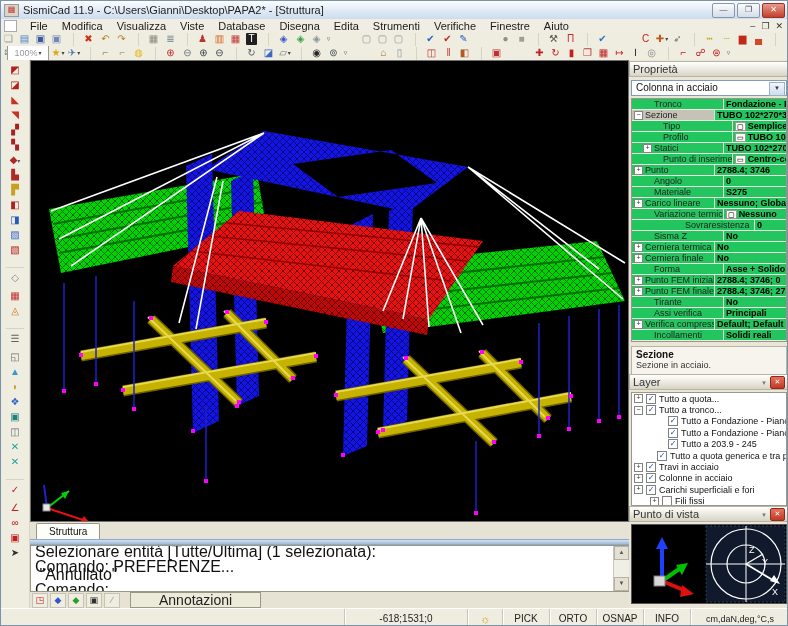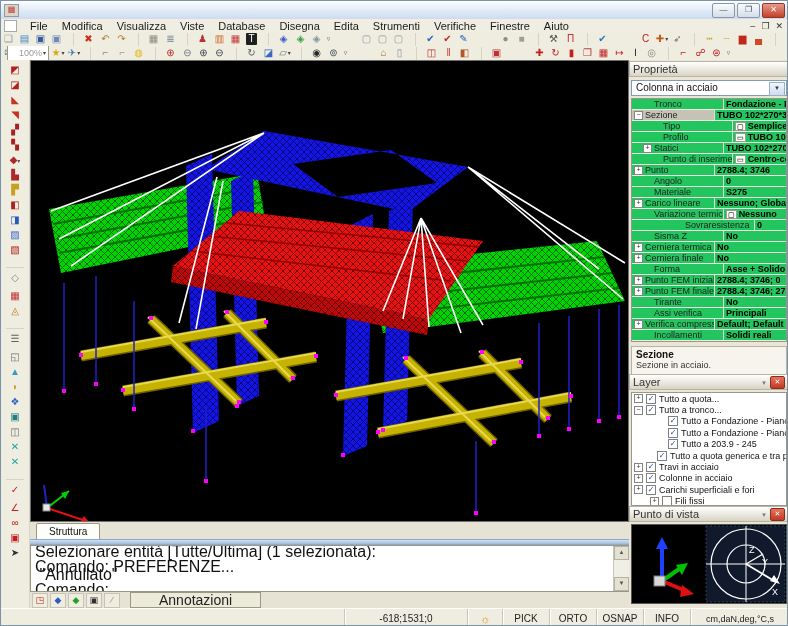--- a/index.html
+++ b/index.html
@@ -25,21 +25,21 @@
   .tbrow{position:absolute;left:0;width:788px;height:14px;background:#efede0;display:flex;
     align-items:center;overflow:hidden;border-bottom:1px solid #e0ddcf;}
   #tb1{top:31px;} #tb2{top:45px;}
   .ticon{display:inline-flex;align-items:center;justify-content:center;width:16px;height:13px;
     font-size:10px;line-height:12px;flex:0 0 auto;}
   .ticon .tg{font-style:normal;} .ticon .dd{font-style:normal;font-size:6px;color:#444;margin-left:1px;}
   .ticon.sp{margin-left:8px;border-left:1px solid #d6d3c4;padding-left:6px;width:18px;}
   .ticon.gap{margin-left:26px;}
   .ticon.dark .tg{background:#202020;padding:0 2px;border-radius:1px;}
   .ticon.combo{width:42px;background:#fff;border:1px solid #9a9a8c;font-size:9px;color:#888;
-    justify-content:flex-end;padding:0 2px;margin-left:4px;}
+    justify-content:center;padding:0 2px;margin-left:4px;}
   .ticon.mini{width:8px;font-size:7px;color:#666;}
   
   .leftbar{position:absolute;left:0;top:59px;width:29px;height:548px;background:#efede0;
     border-right:1px solid #d8d5c6;display:flex;flex-direction:column;align-items:center;padding-top:3px;box-sizing:border-box;}
   .lt{width:18px;height:15px;font-size:10px;line-height:14px;text-align:center;flex:0 0 auto;}
   .lt.grp{margin-top:9px;border-top:1px solid #d6d3c4;padding-top:3px;height:18px;}
   
   .viewport{position:absolute;left:29px;top:59px;width:599px;height:462px;background:#000;
     border:1px solid #6f6f6f;box-sizing:border-box;}
   .vtabrow{position:absolute;left:29px;top:521px;width:599px;height:17px;background:#e6e3d4;
@@ -109,20 +109,21 @@
   .pdv-black{position:absolute;left:2px;top:463px;width:156px;height:80px;background:#000;border:1px solid #555;box-sizing:border-box;}
   
   [data-interactable]{cursor:default;}
   .hdr-pos{position:relative;}
 </style>
 </head>
 <body data-interactable="false">
 
 <div class="titlebar" data-interactable="false">
   <span class="app-icon" data-interactable="false">▦</span>
+  <span data-interactable="false">SismiCad 11.9 - C:\Users\Gianni\Desktop\PAPA2* - [Struttura]</span>
   <span class="wincontrols">
     <span class="wbtn" data-interactable="true">—</span>
     <span class="wbtn" data-interactable="true">❐</span>
     <span class="wbtn close" data-interactable="true">✕</span>
   </span>
 </div>
 
 <div class="menubar" data-interactable="false">
   <span class="mdi-icon" data-interactable="true"></span>
   <span>

